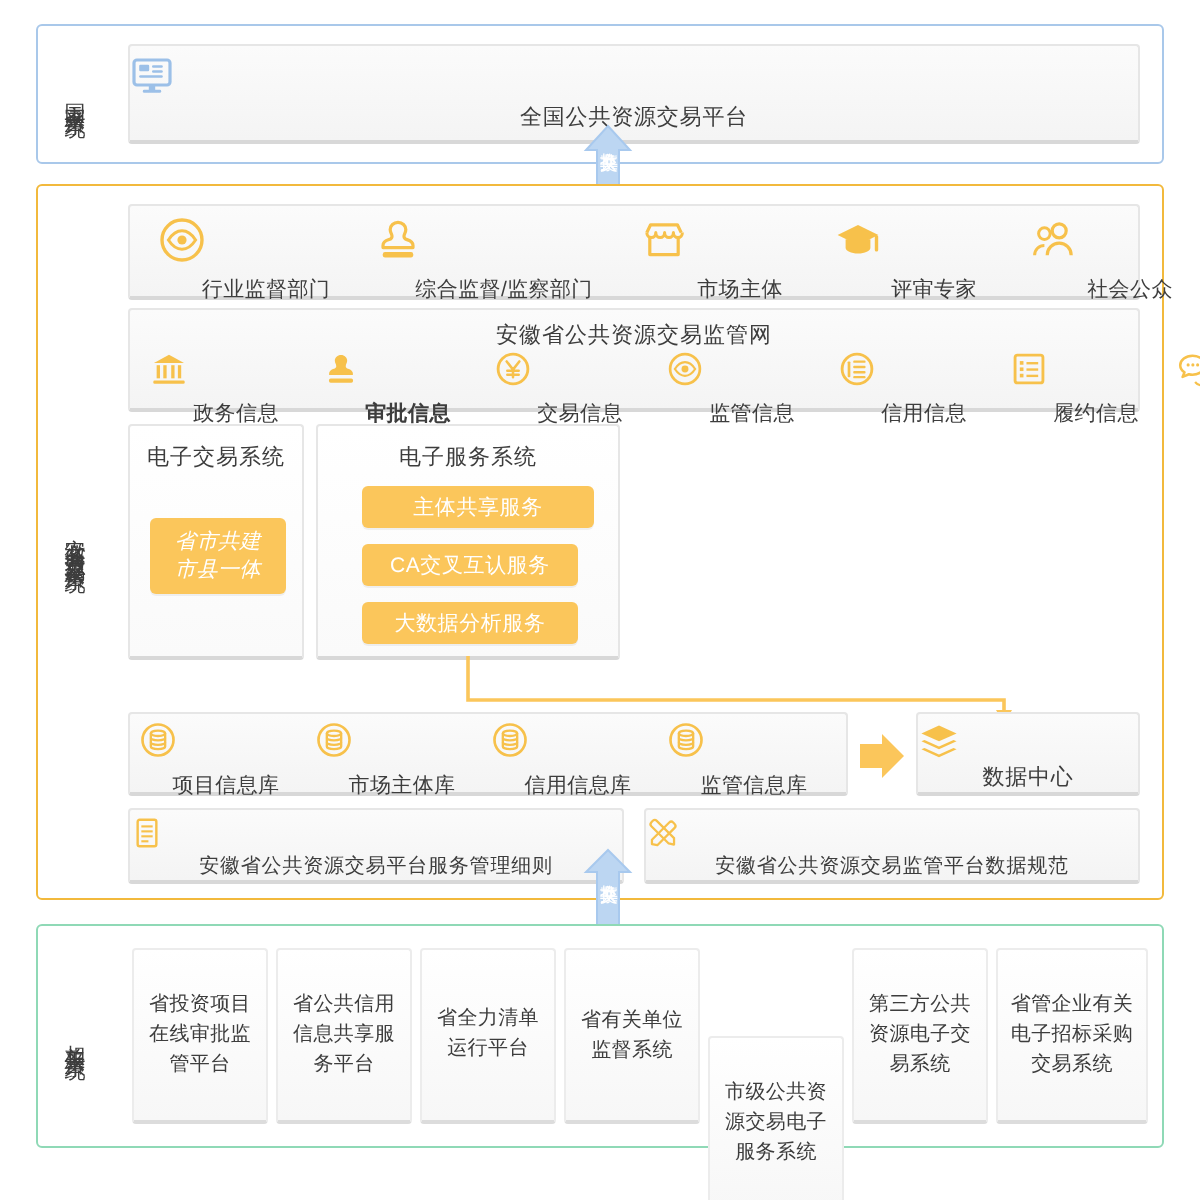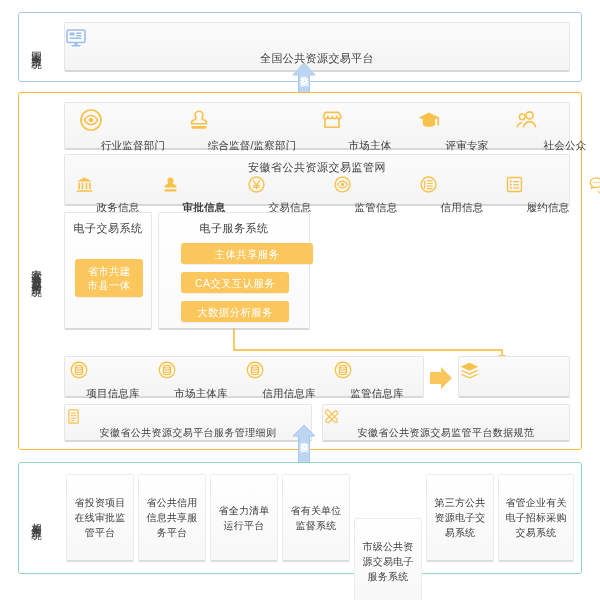--- a/index.html
+++ b/index.html
@@ -268,29 +268,29 @@
           <circle cx="12.4" cy="9.4" r="1" fill="#f7c14b"></circle>
           <path d="M16.2 12.6c3.5.4 6.2 2.6 6.2 5.2 0 1.4-.8 2.7-2 3.6l.9 2.2-3.1-1.3c-.6.2-1.3.2-2 .2-2.3 0-4.3-.9-5.4-2.3" fill="none" stroke="#f7c14b" stroke-width="1.4" stroke-linejoin="round"></path>
         </svg>
       </span>
 
     </div>
   </div>
 
   <div class="card card-white" style="left:64px;top:212px;width:88px;height:118px;">
     <div class="boxtitle" style="top:8px;">电子交易系统</div>
-    <div class="pill" style="left:10px;top:46px;width:68px;height:38px;flex-direction:column;">
+    <div class="pill" style="left:10px;top:46px;width:68px;height:38px;flex-direction:column;font-style:italic;">
       <span>省市共建</span>
       <span>市县一体</span>
     </div>
   </div>
 
   <div class="card card-white" style="left:158px;top:212px;width:152px;height:118px;">
     <div class="boxtitle" style="top:8px;">电子服务系统</div>
-    <div class="pill" style="left:22px;top:30px;width:132px;height:21px;text-align:right;">主体共享服务</div>
+    <div class="pill" style="left:22px;top:30px;width:116px;height:21px;text-align:right;">主体共享服务</div>
     <div class="pill" style="left:22px;top:59px;width:108px;height:21px;">CA交叉互认服务</div>
     <div class="pill" style="left:22px;top:88px;width:108px;height:21px;">大数据分析服务</div>
   </div>
 
 
   <svg style="position:absolute;left:150px;top:328px;width:360px;height:34px;">
     <path d="M84 0 L84 22 L352 22 L352 30" fill="none" stroke="#fbc65b" stroke-width="1.8"></path>
     <path d="M352 34 L348 27 L356 27 Z" fill="#fbc65b"></path>
   </svg>
 
@@ -346,20 +346,21 @@
   </svg>
 
   <div class="card" style="left:458px;top:356px;width:112px;height:42px;">
     <div style="position:absolute;left:0;right:0;top:4px;text-align:center;">
       <svg width="21" height="19" viewBox="0 0 24 22">
         <path d="M12 2 1.8 6.6 12 11.2 22.2 6.6Z" fill="#f7c14b"></path>
         <path d="M3.6 10.4 1.8 11.2 12 15.8 22.2 11.2 20.4 10.4 12 14.2Z" fill="#f7c14b"></path>
         <path d="M3.6 15 1.8 15.8 12 20.4 22.2 15.8 20.4 15 12 18.8Z" fill="#f7c14b"></path>
       </svg>
     </div>
+    <div class="center-txt" style="top:24px;">数据中心</div>
   </div>
 
   <div class="card" style="left:64px;top:404px;width:248px;height:38px;">
     <div style="position:absolute;left:0;right:0;top:3px;text-align:center;">
       <svg width="17" height="17" viewBox="0 0 24 24">
         <rect x="5.4" y="2.6" width="13.2" height="18.8" rx="1.4" fill="none" stroke="#f7c14b" stroke-width="1.7"></rect>
         <rect x="8" y="6.6" width="8" height="1.5" fill="#f7c14b"></rect>
         <rect x="8" y="10.1" width="8" height="1.5" fill="#f7c14b"></rect>
         <rect x="8" y="13.6" width="8" height="1.5" fill="#f7c14b"></rect>
         <rect x="8" y="17.1" width="5" height="1.5" fill="#f7c14b"></rect>
@@ -383,19 +384,19 @@
       <path d="M13 1 L24 12 L18.5 12 L18.5 42 L24 42 L13 53 L2 42 L7.5 42 L7.5 12 L2 12 Z" fill="#bcd6f2" stroke="#a8c9ee" stroke-width="1"></path>
     </svg>
     <div class="arrowtxt dbl">共享交换</div>
   </div>
 
   <div class="band band-related"></div>
   <div class="vlabel vlabel-related">相关平台系统</div>
 
   <div class="rel" style="left:66px;top:474px;width:68px;height:88px;text-align:center;">省投资项目在线审批监管平台</div>
   <div class="rel" style="left:138px;top:474px;width:68px;height:88px;">省公共信用信息共享服务平台</div>
-  <div class="rel" style="left:210px;top:474px;width:68px;height:88px;">省全力清单运行平台</div>
+  <div class="rel" style="left:210px;top:474px;width:68px;height:88px;font-family:Liberation Mono, monospace;">省全力清单运行平台</div>
   <div class="rel" style="left:282px;top:474px;width:68px;height:88px;">省有关单位监督系统</div>
   <div class="rel" style="left:354px;top:474px;width:68px;height:88px;margin-top:44px;">市级公共资源交易电子服务系统</div>
   <div class="rel" style="left:426px;top:474px;width:68px;height:88px;">第三方公共资源电子交易系统</div>
   <div class="rel" style="left:498px;top:474px;width:76px;height:88px;">省管企业有关电子招标采购交易系统</div>
 
 </div>
 
 </body></html>

